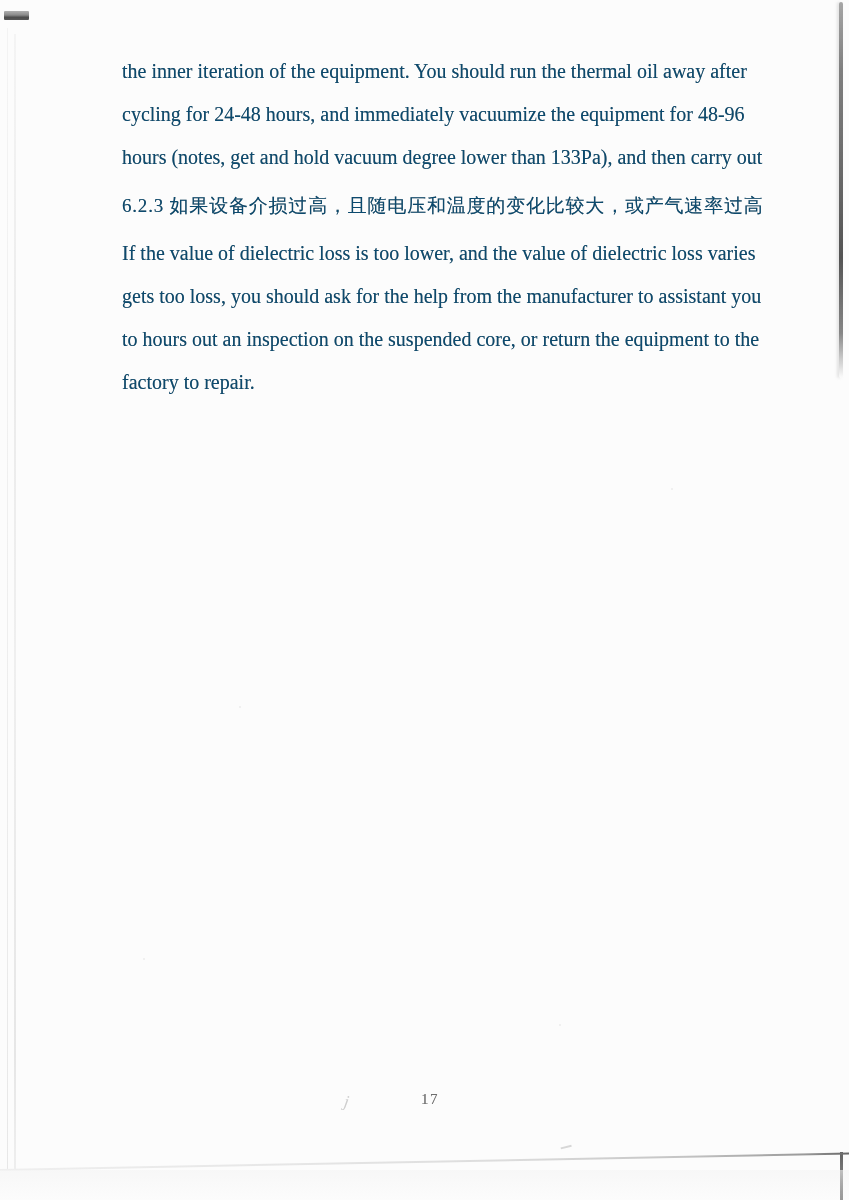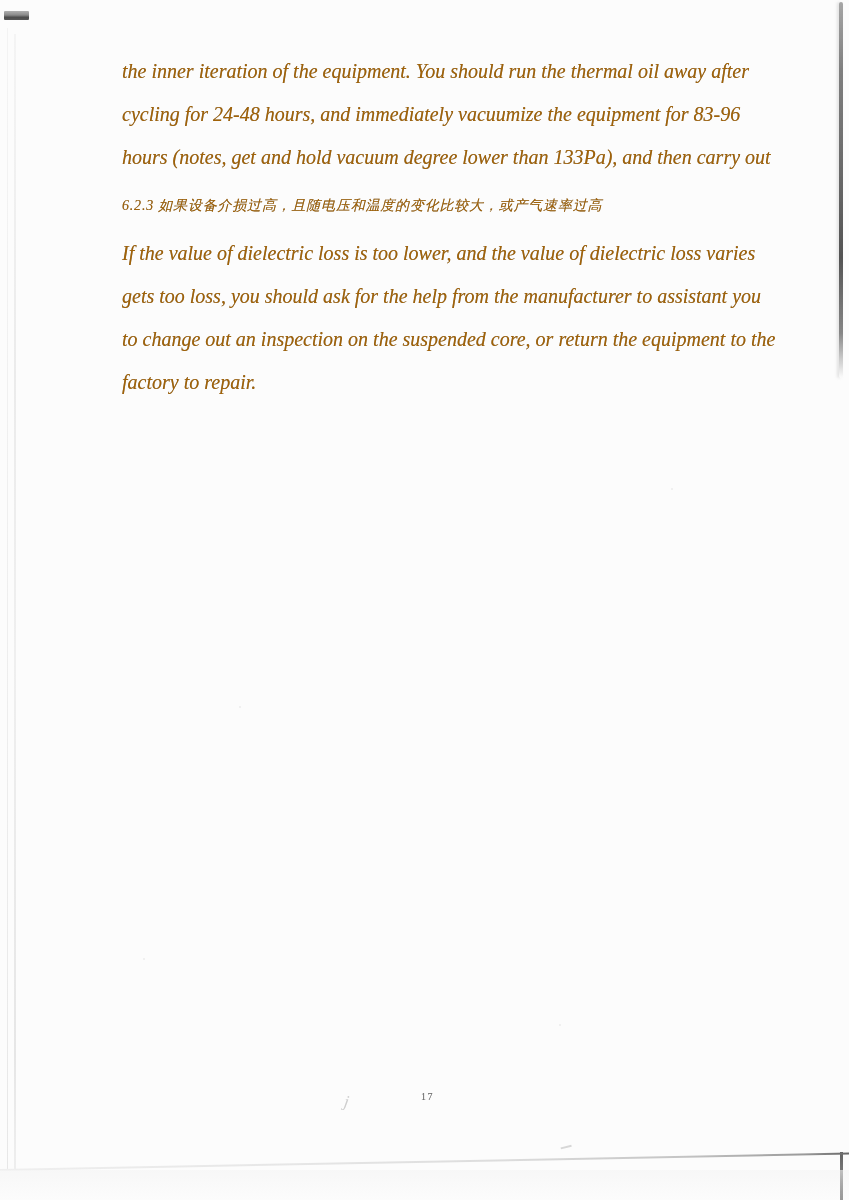--- a/index.html
+++ b/index.html
@@ -16,35 +16,34 @@
   }
   
   .text-block{
     position:absolute;
     left:122px;top:50px;width:710px;
   }
   .line{
     display:block;
     font-size:20px;
     line-height:43px;
-    color:#a16207;
+    color:#0c4a6e;
     white-space:nowrap;
     text-shadow:0 0 0.6px rgba(70,70,70,0.55);
-    font-style:italic;
   }
   .line.zh{
-    font-size:14px;
+    font-size:19px;
     letter-spacing:0.8px;
   }
   .gap-top{margin-top:5px;}
   
   .page-number{
     position:absolute;
     left:421px;top:1091px;
-    font-size:10px;
+    font-size:15px;
     letter-spacing:1.5px;
     color:#6e6e6e;
     text-shadow:0 0 0.5px rgba(120,120,120,0.5);
   }
   .smudge-j{
     position:absolute;
     left:344px;top:1092px;
     font-size:17px;
     font-style:italic;
     color:#c3c3c3;
@@ -116,26 +115,26 @@
   <div class="edge-right-bottom"></div>
   <div class="edge-bottom"></div>
   <div class="below-edge"></div>
   <div class="speck" style="left:559px;top:1024px;"></div>
   <div class="speck" style="left:239px;top:706px;"></div>
   <div class="speck" style="left:671px;top:488px;"></div>
   <div class="speck" style="left:143px;top:958px;"></div>
 
   <div class="text-block">
     <span class="line en">the inner iteration of the equipment. You should run the thermal oil away after</span>
-    <span class="line en">cycling for 24-48 hours, and immediately vacuumize the equipment for 83-96</span>
+    <span class="line en">cycling for 24-48 hours, and immediately vacuumize the equipment for 48-96</span>
     <span class="line en">hours (notes, get and hold vacuum degree lower than 133Pa), and then carry out</span>
     <span class="line zh gap-top">6.2.3 如果设备介损过高，且随电压和温度的变化比较大，或产气速率过高</span>
     <span class="line en gap-top">If the value of dielectric loss is too lower, and the value of dielectric loss varies</span>
     <span class="line en">gets too loss, you should ask for the help from the manufacturer to assistant you</span>
-    <span class="line en">to change out an inspection on the suspended core, or return the equipment to the</span>
+    <span class="line en">to hours out an inspection on the suspended core, or return the equipment to the</span>
     <span class="line en">factory to repair.</span>
   </div>
 
   <div class="smudge-j">j</div>
   <div class="page-number">17</div>
   <div class="smudge-arrow"></div>
 
 </div>
 
 </body></html>

